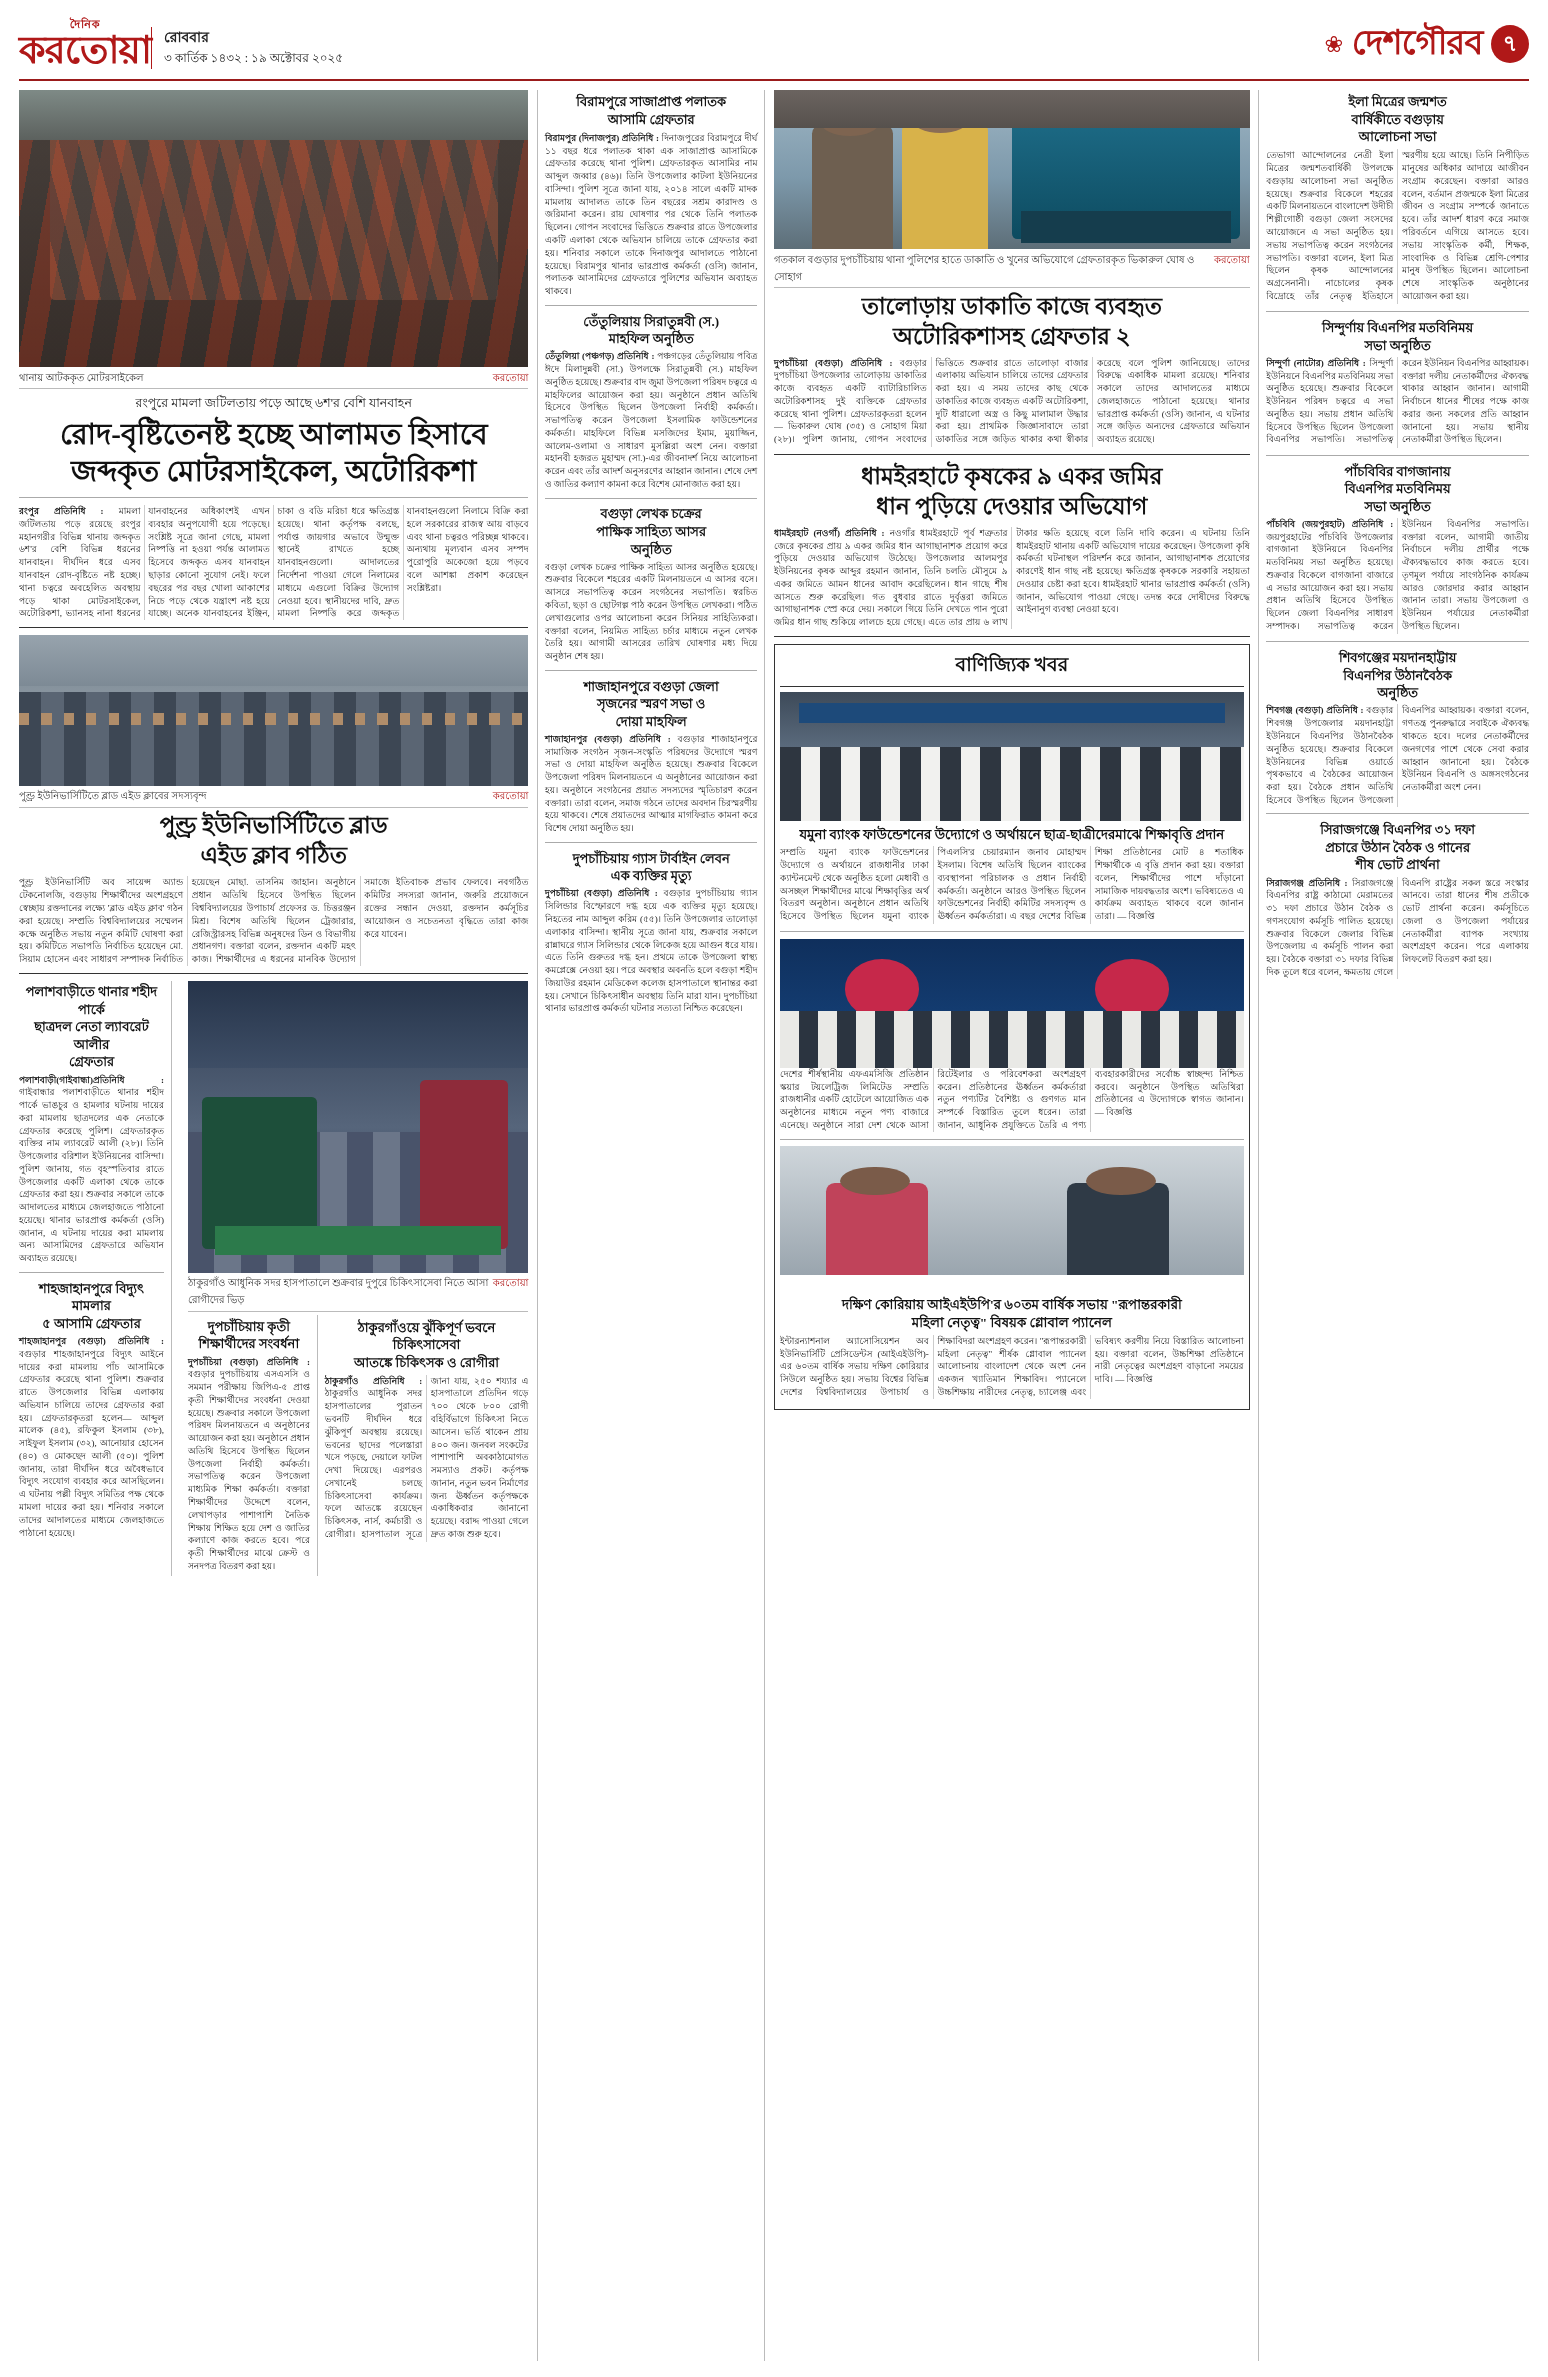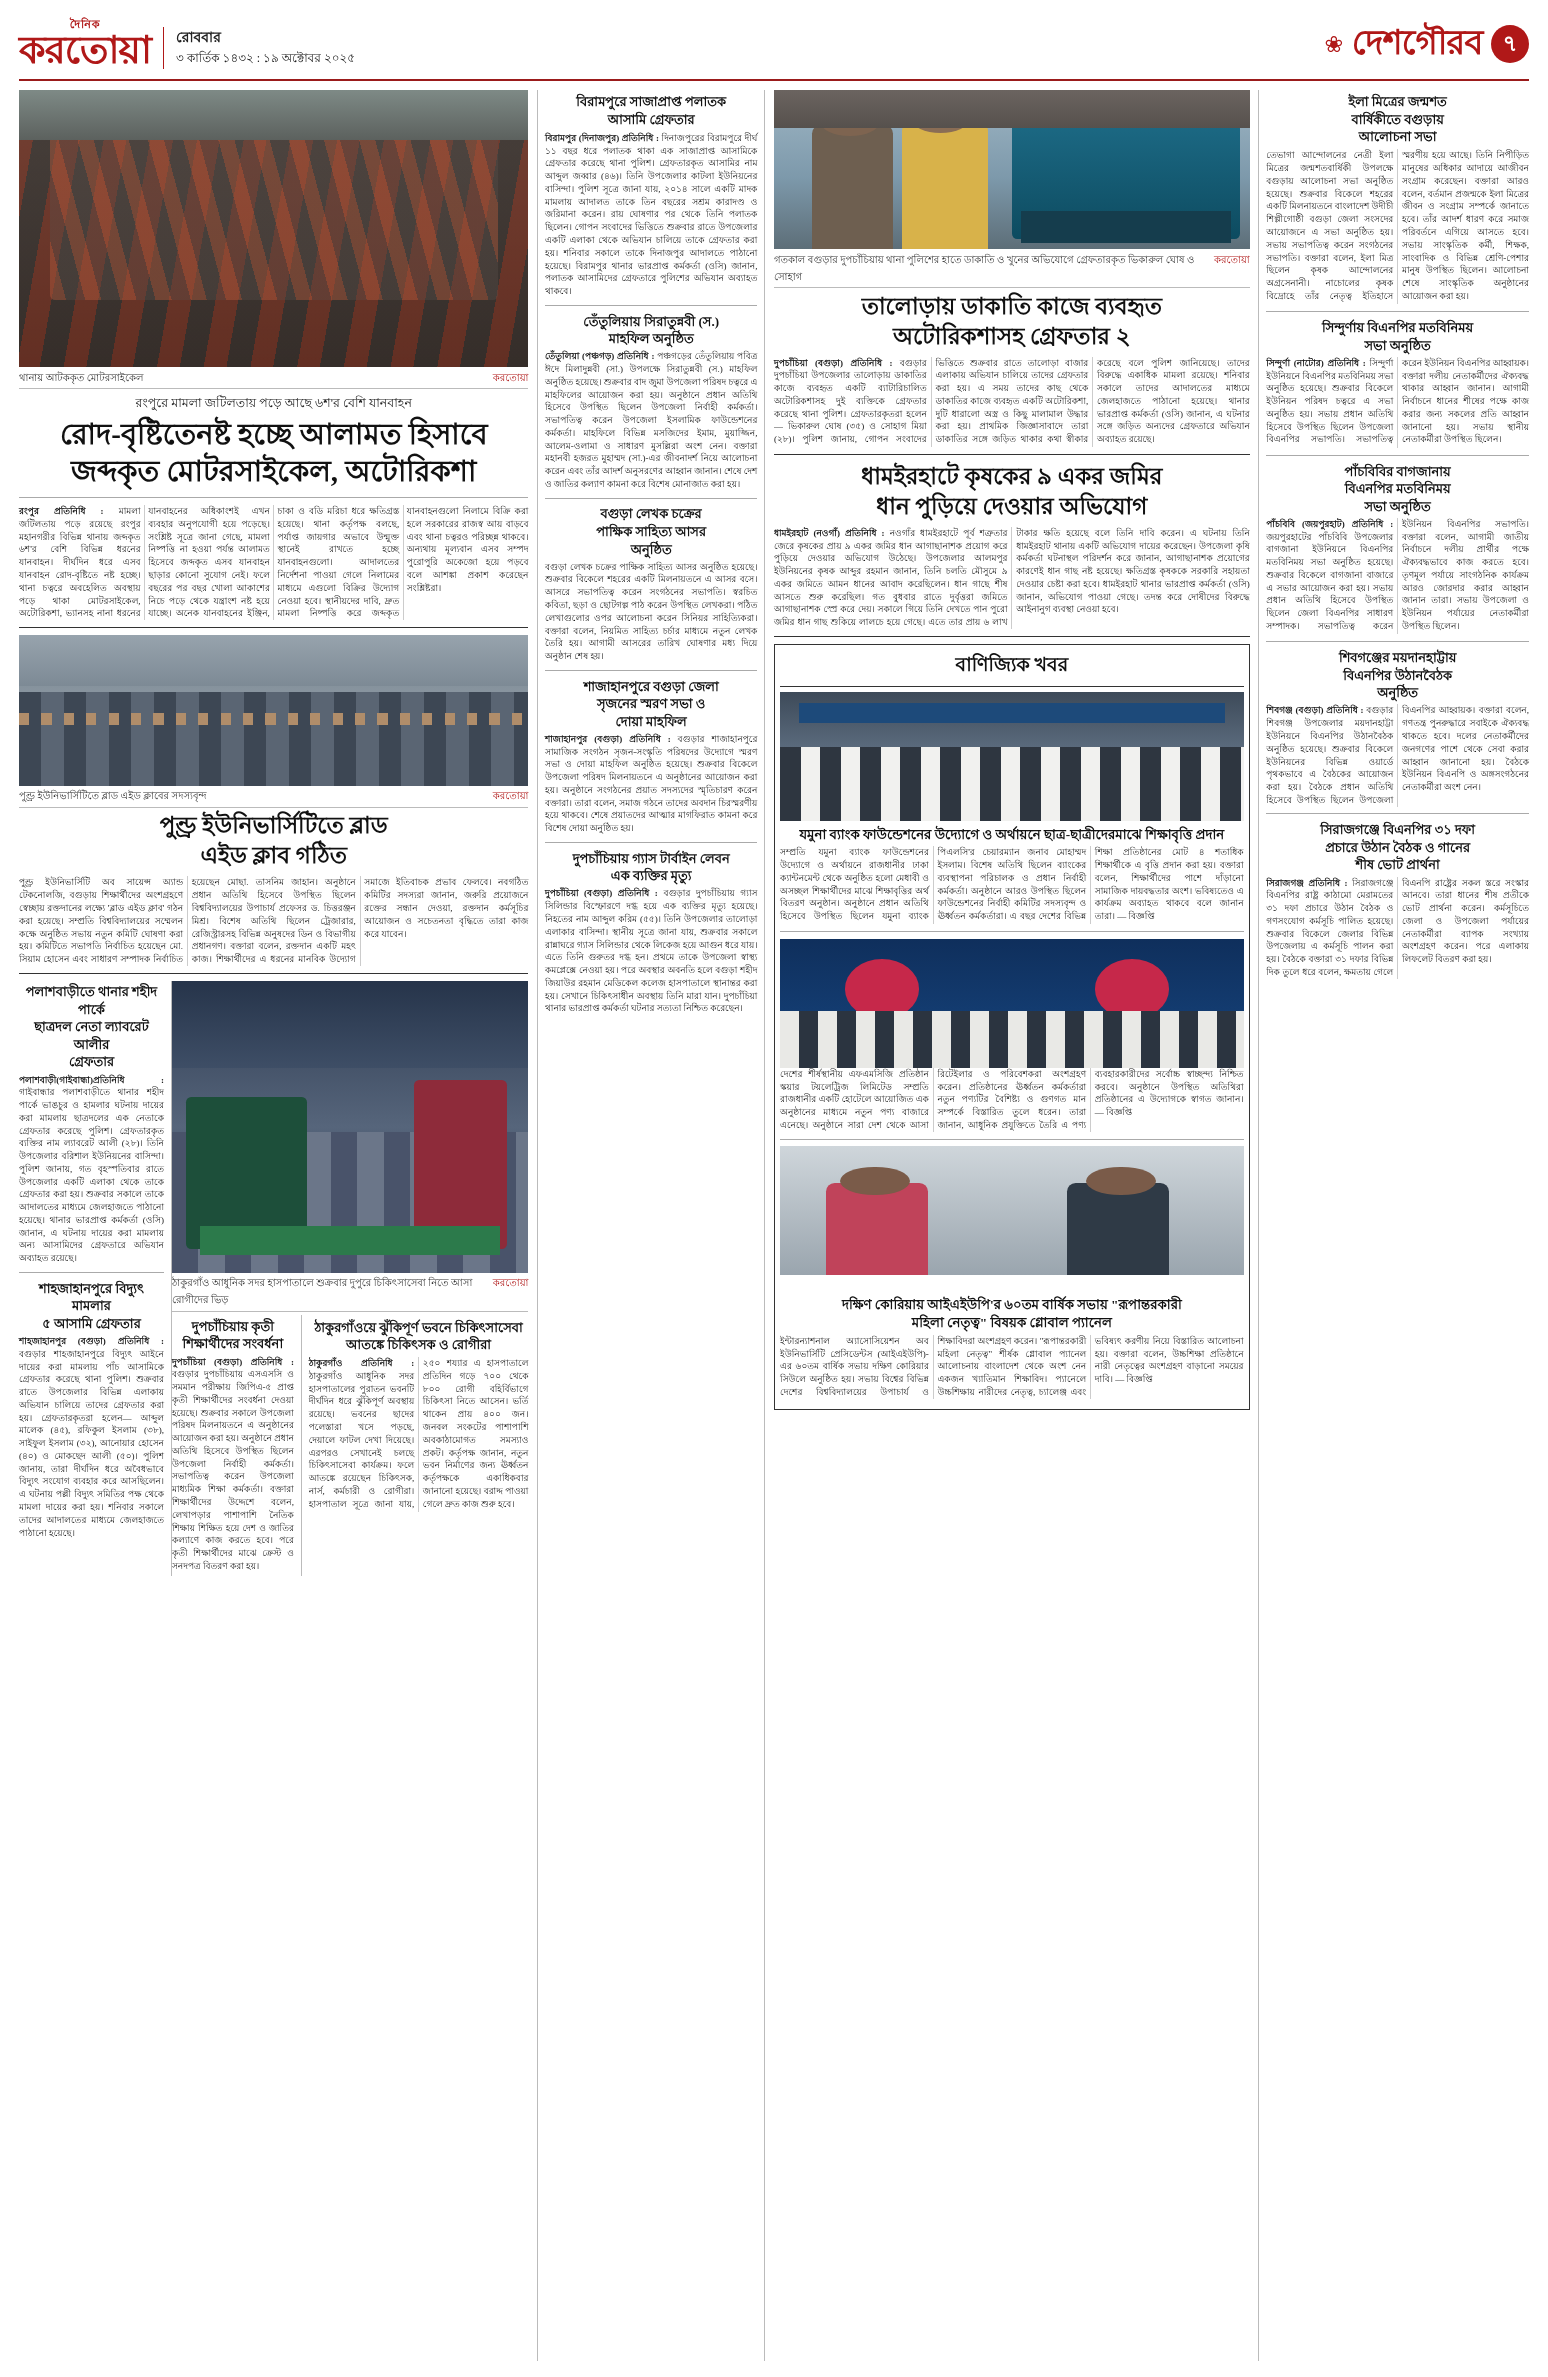--- a/index.html
+++ b/index.html
@@ -6,21 +6,21 @@
   body{
     width:1548px;height:2377px;
     font-family:"Liberation Serif", serif;
     color:#111;
     -webkit-font-smoothing:antialiased;
   }
   .page{width:1548px;height:2377px;position:relative;box-sizing:border-box;padding:15.5px 19px;}
 
   
   .masthead{display:flex;align-items:center;justify-content:space-between;border-bottom:2.6px double #9b1b1b;padding-bottom:6.9px;}
-  .mast-left{display:flex;align-items:flex-end;gap:12px;}
+  .mast-left{display:flex;align-items:flex-end;}
   .logo-block{line-height:1;}
   .logo-small{font-size:11.2px;color:#b01818;font-weight:bold;letter-spacing:0.9px;text-align:center;}
   .logo-main{font-size:38px;font-weight:bold;color:#b01818;font-family:"Liberation Serif",serif;letter-spacing:-0.9px;}
   .mast-date{border-left:1.7px solid #b01818;padding-left:12px;font-size:12px;line-height:1.6;color:#222;}
   .mast-date .d1{font-weight:bold;font-size:14px;}
   .mast-right{display:flex;align-items:center;gap:8.6px;}
   .deshgourab{font-size:34px;font-weight:bold;color:#b01818;letter-spacing:-0.9px;}
   .pagenum{width:38px;height:38px;border-radius:50%;background:#b01818;color:#fff;display:flex;align-items:center;justify-content:center;font-size:22.4px;font-weight:bold;}
 
   
@@ -140,21 +140,21 @@
       <div class="hl-lg">
         <div>পুণ্ড্র ইউনিভার্সিটিতে ব্লাড</div>
         <div>এইড ক্লাব গঠিত</div>
       </div>
       <div class="body cols3">
         <p>পুণ্ড্র ইউনিভার্সিটি অব সায়েন্স অ্যান্ড টেকনোলজি, বগুড়ায় শিক্ষার্থীদের অংশগ্রহণে স্বেচ্ছায় রক্তদানের লক্ষ্যে 'ব্লাড এইড ক্লাব' গঠন করা হয়েছে। সম্প্রতি বিশ্ববিদ্যালয়ের সম্মেলন কক্ষে অনুষ্ঠিত সভায় নতুন কমিটি ঘোষণা করা হয়। কমিটিতে সভাপতি নির্বাচিত হয়েছেন মো. সিয়াম হোসেন এবং সাধারণ সম্পাদক নির্বাচিত হয়েছেন মোছা. তাসনিম জাহান। অনুষ্ঠানে প্রধান অতিথি হিসেবে উপস্থিত ছিলেন বিশ্ববিদ্যালয়ের উপাচার্য প্রফেসর ড. চিত্তরঞ্জন মিশ্র। বিশেষ অতিথি ছিলেন ট্রেজারার, রেজিস্ট্রারসহ বিভিন্ন অনুষদের ডিন ও বিভাগীয় প্রধানগণ। বক্তারা বলেন, রক্তদান একটি মহৎ কাজ। শিক্ষার্থীদের এ ধরনের মানবিক উদ্যোগ সমাজে ইতিবাচক প্রভাব ফেলবে। নবগঠিত কমিটির সদস্যরা জানান, জরুরি প্রয়োজনে রক্তের সন্ধান দেওয়া, রক্তদান কর্মসূচির আয়োজন ও সচেতনতা বৃদ্ধিতে তারা কাজ করে যাবেন।</p>
       </div>
 
       <div class="hr2"></div>
 
-      <div style="display:flex;gap:0;">
+      <div style="display:flex;gap:16px;">
         <div style="width:145px;border-right:0.9px solid #bbb;padding-right:6.9px;">
           <div class="hl-xs">
             <div>পলাশবাড়ীতে থানার শহীদ পার্কে</div>
             <div>ছাত্রদল নেতা ল্যাবরেট আলীর</div>
             <div>গ্রেফতার</div>
           </div>
           <div class="body">
             <p><span class="byline">পলাশবাড়ী(গাইবান্ধা)প্রতিনিধি :</span>
             <span>গাইবান্ধার পলাশবাড়ীতে থানার শহীদ পার্কে ভাঙচুর ও হামলার ঘটনায় দায়ের করা মামলায় ছাত্রদলের এক নেতাকে গ্রেফতার করেছে পুলিশ। গ্রেফতারকৃত ব্যক্তির নাম ল্যাবরেট আলী (২৮)। তিনি উপজেলার বরিশাল ইউনিয়নের বাসিন্দা। পুলিশ জানায়, গত বৃহস্পতিবার রাতে উপজেলার একটি এলাকা থেকে তাকে গ্রেফতার করা হয়। শুক্রবার সকালে তাকে আদালতের মাধ্যমে জেলহাজতে পাঠানো হয়েছে। থানার ভারপ্রাপ্ত কর্মকর্তা (ওসি) জানান, এ ঘটনায় দায়ের করা মামলায় অন্য আসামিদের গ্রেফতারে অভিযান অব্যাহত রয়েছে।</span></p>
           </div>

